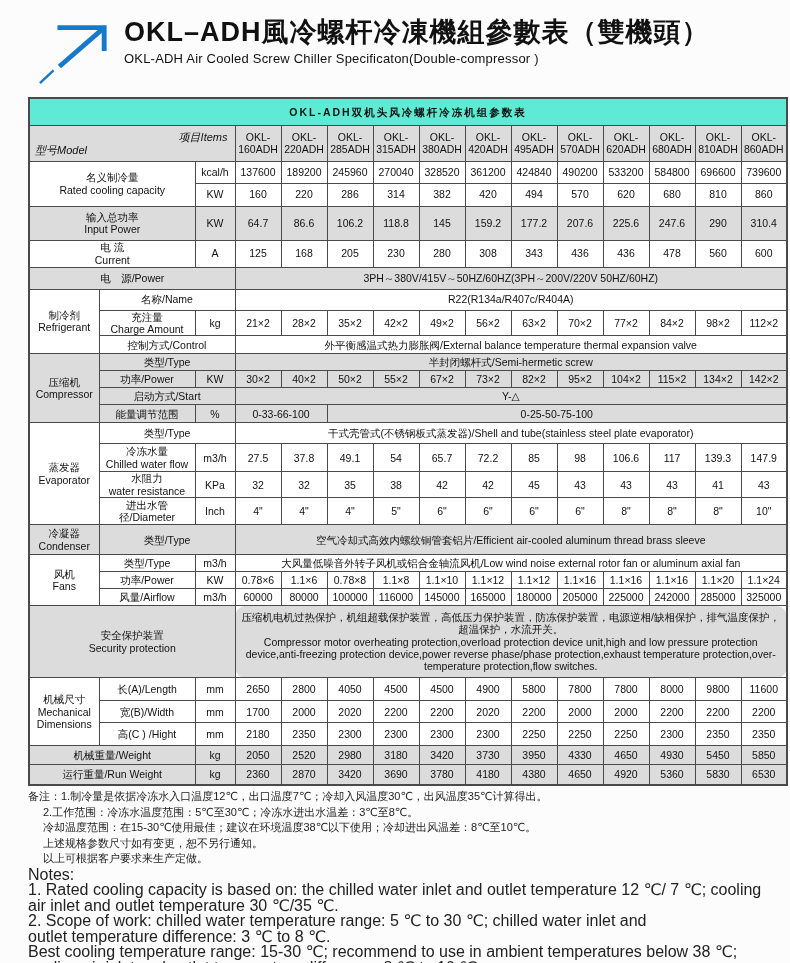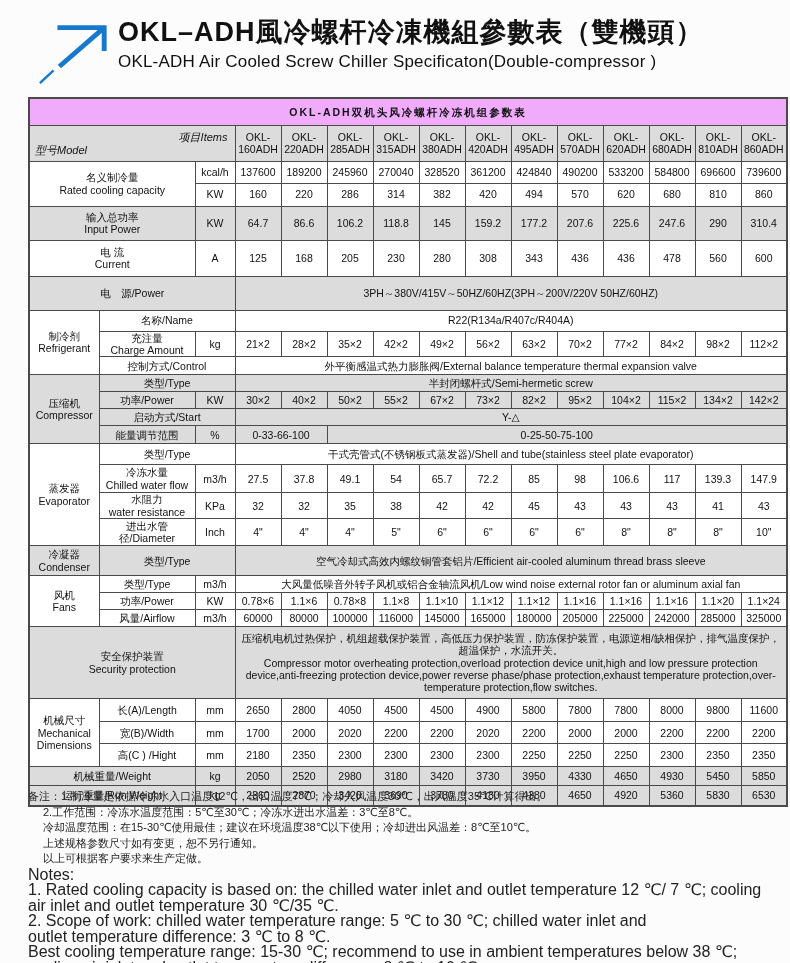--- a/index.html
+++ b/index.html
@@ -6,41 +6,41 @@
   body{
     width:790px;height:963px;background:#fcfcfc;
     font-family:"Liberation Sans","DejaVu Sans",sans-serif;color:#111;
     position:relative;overflow:hidden;
   }
   .page{position:relative;width:790px;height:963px;}
 
   
   .page-header{position:absolute;top:8px;left:30px;display:flex;align-items:flex-start;}
   .logo{width:88px;height:74px;flex:0 0 auto;margin-top:4px;}
-  .titles{}
+  .titles{margin-left:6px;}
   .title-zh{font-size:27px;font-weight:bold;letter-spacing:1px;line-height:1.25;margin-top:8px;}
-  .title-en{font-size:17px;letter-spacing:0.2px;line-height:1.3;margin-top:1px;}
+  .title-en{font-size:13px;letter-spacing:0.2px;line-height:1.3;margin-top:1px;}
 
   
   table.spec{
     position:absolute;left:28px;top:97px;width:758px;
     border-collapse:collapse;table-layout:fixed;
     border:2px solid #4a4a4a;
   }
   table.spec td{
     border:1px solid #4a4a4a;text-align:center;vertical-align:middle;
     font-size:10.5px;line-height:1.18;white-space:pre-line;padding:0 1px;color:#111;
   }
   tr.grey td{background:#dcdcdc;}
   tr.white td{background:#ffffff;}
-  tr.bluebar td{background:#f0abfc;}
+  tr.bluebar td{background:#5eead4;}
   td.title{color:#ffffff;font-size:15px;font-weight:bold;letter-spacing:2px;}
   td.model{font-size:11px;}
   td.val{font-size:10.5px;}
-  td.left{text-align:left;padding:2px 6px 2px 6px;line-height:1.3;}
+  td.left{text-align:left;padding:2px 6px 2px 6px;line-height:1.3;border-radius:11px;}
   td.corner{
     position:relative;
     background-image:linear-gradient(to bottom right,
       transparent 49.4%, #777 49.4%, #777 50.8%, transparent 50.8%);
     font-style:italic;
   }
   td.corner .model-label{position:absolute;left:5px;bottom:4px;font-size:11px;}
   td.corner .items-label{position:absolute;right:7px;top:5px;font-size:11px;}
 
   
@@ -157,38 +157,38 @@
           <td class="val">118.8</td>
           <td class="val">145</td>
           <td class="val">159.2</td>
           <td class="val">177.2</td>
           <td class="val">207.6</td>
           <td class="val">225.6</td>
           <td class="val">247.6</td>
           <td class="val">290</td>
           <td class="val">310.4</td>
         </tr>
-        <tr class="white" style="height: 36px;">
+        <tr class="white" style="height: 27px;">
           <td colspan="2">电 流
 Current</td>
           <td>A</td>
           <td class="val">125</td>
           <td class="val">168</td>
           <td class="val">205</td>
           <td class="val">230</td>
           <td class="val">280</td>
           <td class="val">308</td>
           <td class="val">343</td>
           <td class="val">436</td>
           <td class="val">436</td>
           <td class="val">478</td>
           <td class="val">560</td>
           <td class="val">600</td>
         </tr>
-        <tr class="grey" style="height: 34px;">
+        <tr class="grey" style="height: 22px;">
           <td colspan="3">电　源/Power</td>
           <td colspan="12">3PH～380V/415V～50HZ/60HZ(3PH～200V/220V  50HZ/60HZ)</td>
         </tr>
         <tr class="white" style="height: 21px;">
           <td rowspan="3">制冷剂
 Refrigerant</td>
           <td colspan="2">名称/Name</td>
           <td colspan="12">R22(R134a/R407c/R404A)</td>
         </tr>
         <tr class="white" style="height: 22px;">

